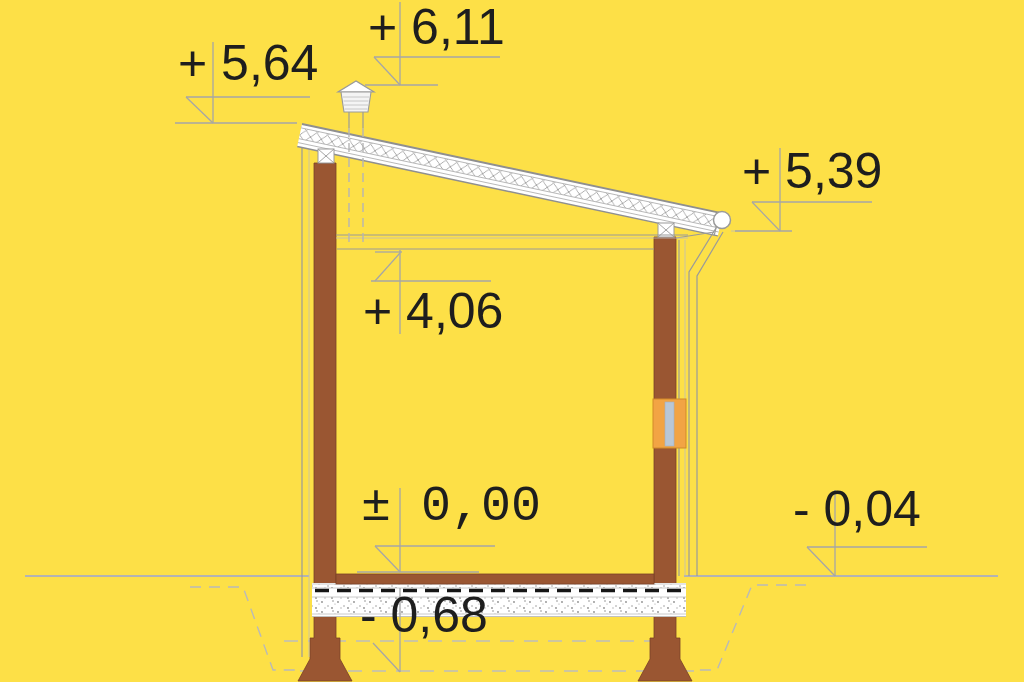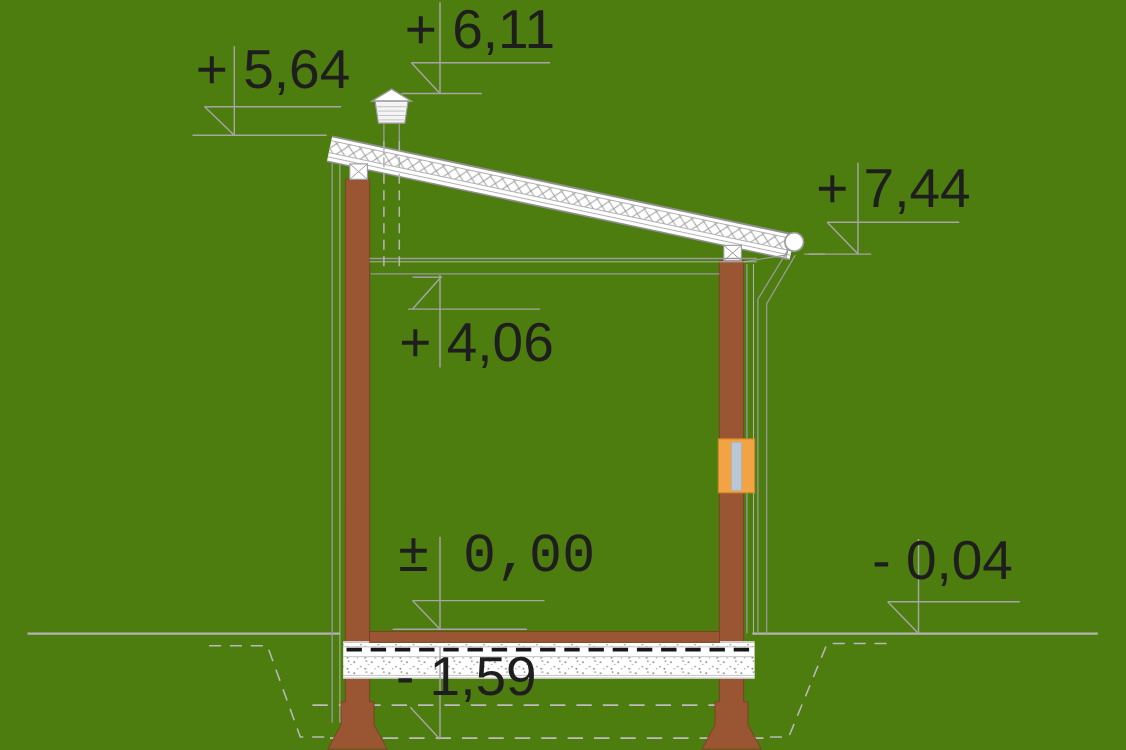--- a/index.html
+++ b/index.html
@@ -1,19 +1,19 @@
 <!DOCTYPE html>
 <html style="--wood-brown: #9a5632; --window-orange: #f2a444; --glass-blue: #b9c7d6; --drawing-line-gray: #9a9a9a; --label-text: #1e1e1e;"><head>
 <meta charset="utf-8">
 <style>
   html,body{margin:0;padding:0;background:#ffffff;}
   #stage{
     position:relative;
     width:1024px;height:682px;
-    background:#4d7c0f;
+    background:#fde047;
     overflow:hidden;
     font-family:"Liberation Sans",sans-serif;
   }
   #stage svg{position:absolute;left:0;top:0;}
   .level-label{
     position:absolute;
     font-family:"Liberation Sans",sans-serif;
     font-size:50px;
     line-height:1;
     color:var(--label-text,#1e1e1e);
@@ -193,19 +193,19 @@
       <line class="marker" x1="807" y1="547" x2="835" y2="576"></line>
     </g>
     <g>
       <line class="marker" x1="400" y1="588" x2="400" y2="672"></line>
       <line class="marker" x1="373" y1="643" x2="400" y2="672"></line>
     </g>
   </svg>
 
   <div class="level-label" style="left:368px;top:2px;">+ 6,11</div>
   <div class="level-label" style="left:178px;top:38px;">+ 5,64</div>
-  <div class="level-label" style="left:742px;top:146px;">+ 7,44</div>
+  <div class="level-label" style="left:742px;top:146px;">+ 5,39</div>
   <div class="level-label" style="left:363px;top:286px;text-align:center;">+ 4,06</div>
   <div class="level-label" style="left:361px;top:482px;font-family:Liberation Mono, monospace;">± 0,00</div>
   <div class="level-label" style="left:793px;top:484px;">- 0,04</div>
-  <div class="level-label" style="left:360px;top:590px;">- 1,59</div>
+  <div class="level-label" style="left:360px;top:590px;">- 0,68</div>
 
 </div>
 
 </body></html>

